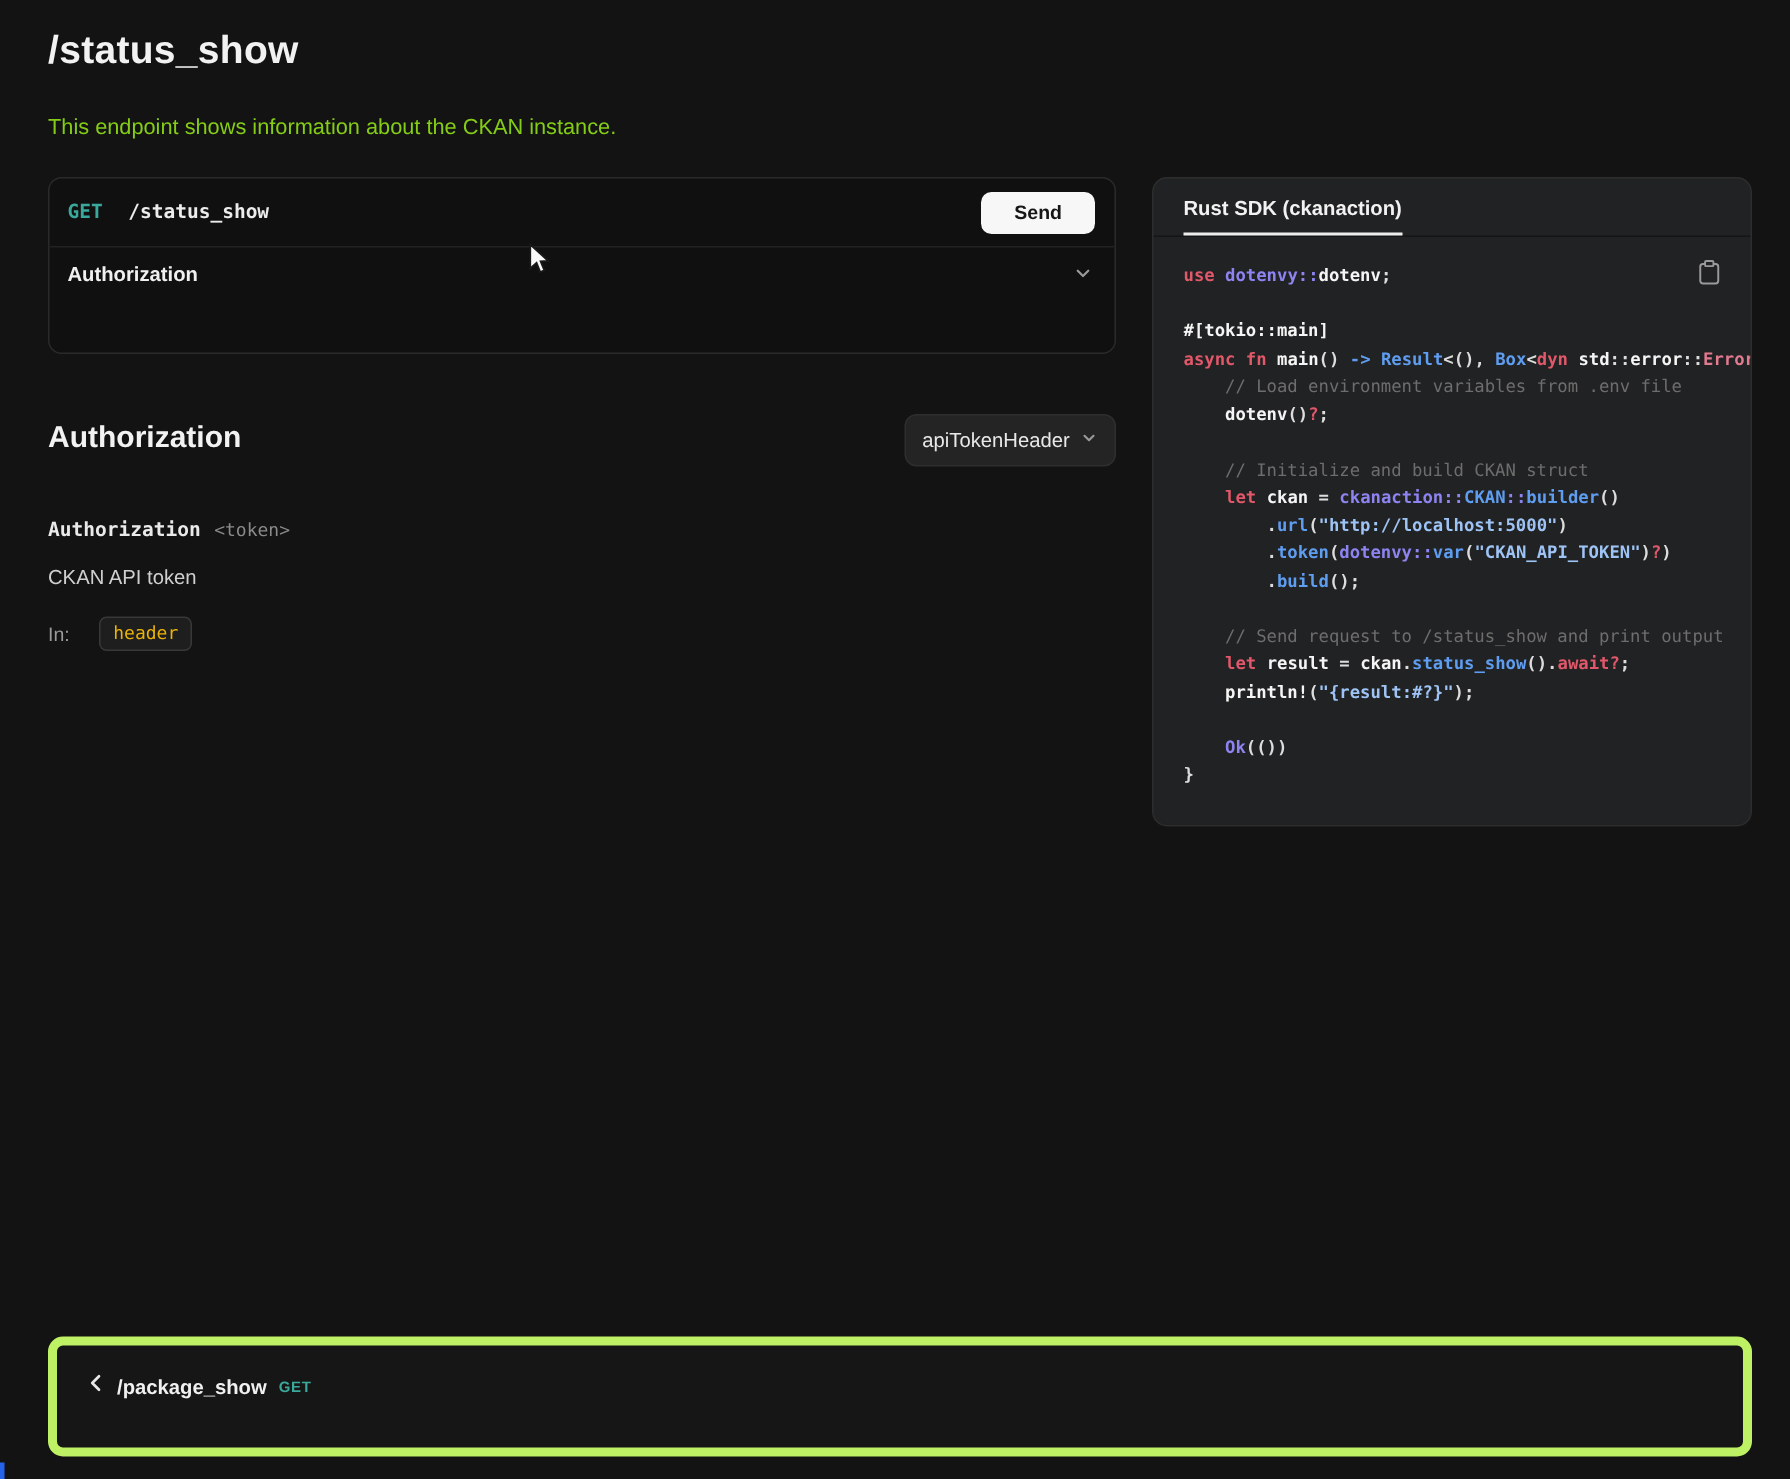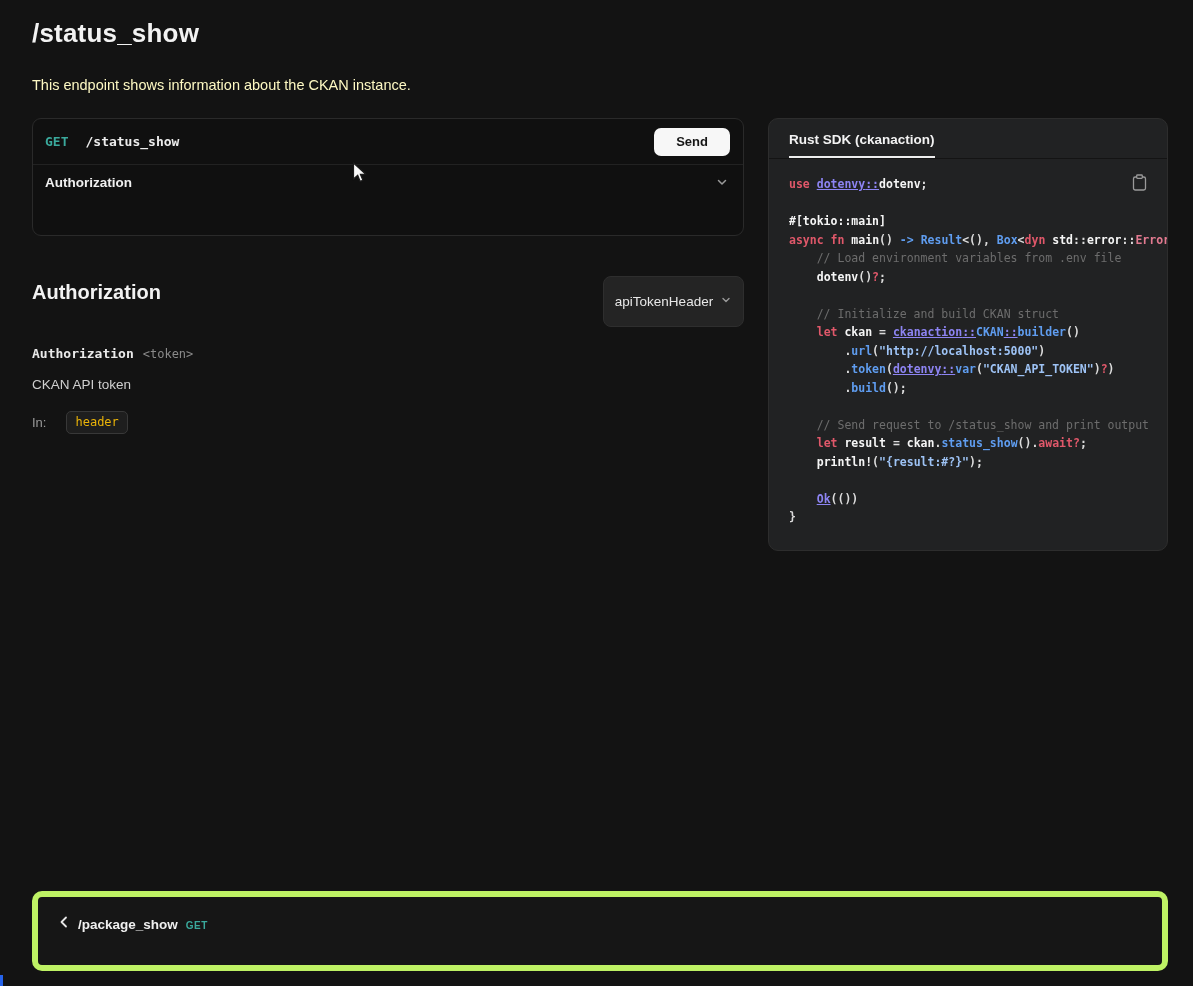--- a/index.html
+++ b/index.html
@@ -3,21 +3,21 @@
 <meta charset="utf-8">
 <style>
   * { margin:0; padding:0; box-sizing:border-box; }
   html,body { background:#131313; }
   .page {
     position:relative; width:1193px; height:986px; overflow:hidden;
     background:#131313; font-family:"Liberation Sans", sans-serif; color:#eaeaea;
   }
   
   .page-title { position:absolute; left:32px; top:18px; font-size:26px; font-weight:bold; color:#f2f2f2; letter-spacing:.2px; }
-  .page-desc  { position:absolute; left:32px; top:77px; font-size:14.5px; color:#fef9c3; }
+  .page-desc  { position:absolute; left:32px; top:77px; font-size:14.5px; color:#84cc16; }
 
   
   .request-card {
     position:absolute; left:32px; top:118px; width:712px; height:118px;
     background:#101010; border:1px solid #2a2a2a; border-radius:9px; overflow:hidden;
   }
   .url-bar {
     height:37px; background:#1b1b1b; display:flex; align-items:center; justify-content:center;
     font-size:12.5px; color:#8f8f8f; border-bottom:1px solid #232323; cursor:pointer;
   }
@@ -35,21 +35,21 @@
   }
   .auth-row-label { font-size:13.5px; font-weight:bold; color:#f0f0f0; }
   .chev { margin-left:auto; display:flex; }
 
   
   .cursor { position:absolute; left:352px; top:162px; z-index:9; }
 
   
   .auth-heading { position:absolute; left:32px; top:281px; font-size:20px; font-weight:bold; color:#f2f2f2; }
   .scheme-select {
-    position:absolute; left:603px; top:276px; width:141px; height:51px;
+    position:absolute; left:603px; top:276px; width:141px; height:35px;
     background:#242424; border:1px solid #2e2e2e; border-radius:8px;
     display:flex; align-items:center; justify-content:center; gap:7px;
     font-size:13.5px; color:#e8e8e8; cursor:pointer;
   }
   .param-row { position:absolute; left:32px; top:346px; display:flex; align-items:baseline; gap:9px; }
   .param-name { font-family:"DejaVu Sans Mono", monospace; font-size:13px; font-weight:bold; color:#eaeaea; }
   .param-type { font-family:"DejaVu Sans Mono", monospace; font-size:12px; color:#8a8a8a; }
   .param-desc { position:absolute; left:32px; top:377px; font-size:13.5px; color:#cfcfcf; }
   .in-row { position:absolute; left:32px; top:411px; display:flex; align-items:center; gap:20px; }
   .in-label { font-size:13px; color:#9a9a9a; }
@@ -69,21 +69,21 @@
     padding-bottom:9px; border-bottom:2px solid #ededed; cursor:pointer;
   }
   .code-area { position:relative; padding:16px 0 0 20px; }
   .copy-btn { position:absolute; right:16px; top:11px; background:none; border:none; cursor:pointer; padding:4px; }
   .code-block {
     font-family:"DejaVu Sans Mono", monospace; font-size:11.5px; line-height:18.5px;
     white-space:pre; overflow:hidden;
   }
   .code-line { font-weight:bold; min-height:18.5px; }
   .tok-k { color:#e0586a; }
-  .tok-n { color:#8d84f2;text-decoration:underline; }
+  .tok-n { color:#8d84f2; }
   .tok-f { color:#5f9df0; }
   .tok-s { color:#9ec3f5; }
   .tok-c { color:#6d6d6d; font-weight:normal;margin-top:22px; }
   .tok-p { color:#dcdcdc; }
   .tok-b { color:#f5f5f5; }
   .tok-e { color:#e27a90; }
 
   
   .footer-card {
     position:absolute; left:32px; top:891px; width:1136px; height:80px;

